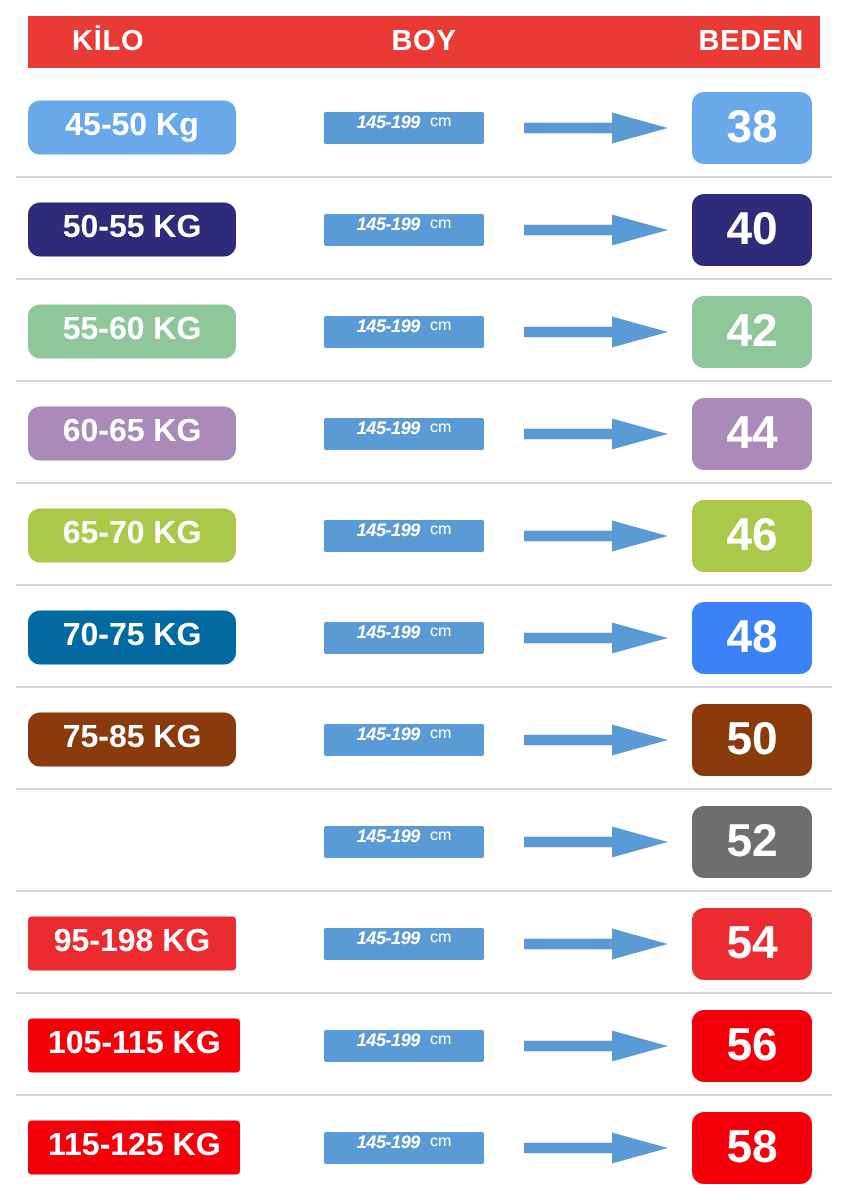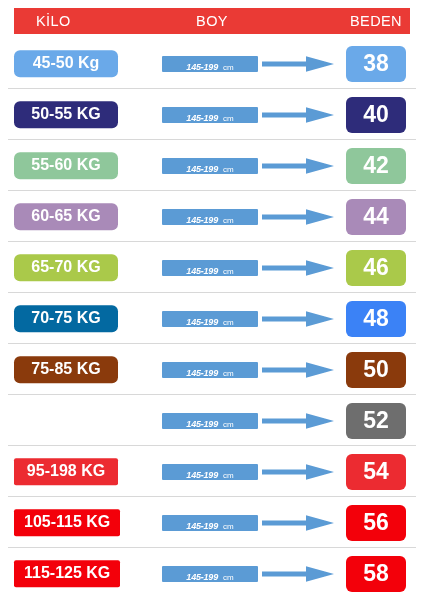--- a/index.html
+++ b/index.html
@@ -28,21 +28,21 @@
     left: 14px;
     top: 8px;
     width: 396px;
     height: 26px;
     background: #ea3a35;
     display: flex;
     align-items: center;
   }
   .header .hcell {
     color: #ffffff;
-    font-weight: normal;
+    font-weight: bold;
     font-size: 14.5px;
     letter-spacing: 0.4px;
     white-space: nowrap;
   }
   .hcell-kilo  { position: absolute; left: 22px; }
   .hcell-boy   { position: absolute; left: 0; right: 0; text-align: center; }
   .hcell-beden { position: absolute; right: 8px; }
 
   
   .rows {
@@ -85,26 +85,26 @@
     line-height: 1.15;
   }
   .row.square .weight { border-radius: 2px; }
 
   
   .height {
     position: absolute;
     left: 162px;
     top: 50%;
     transform: translateY(-50%);
-    width: 96px;
+    width: 80px;
     height: 16px;
     background: #5b9bd5;
     border-radius: 1px;
     display: flex;
-    align-items: flex-end;
+    align-items: flex-start;
     justify-content: center;
     gap: 5px;
     box-sizing: border-box;
   }
   .height .hnum {
     color: #ffffff;
     font-weight: bold;
     font-style: italic;
     font-size: 9px;
     letter-spacing: -0.2px;

